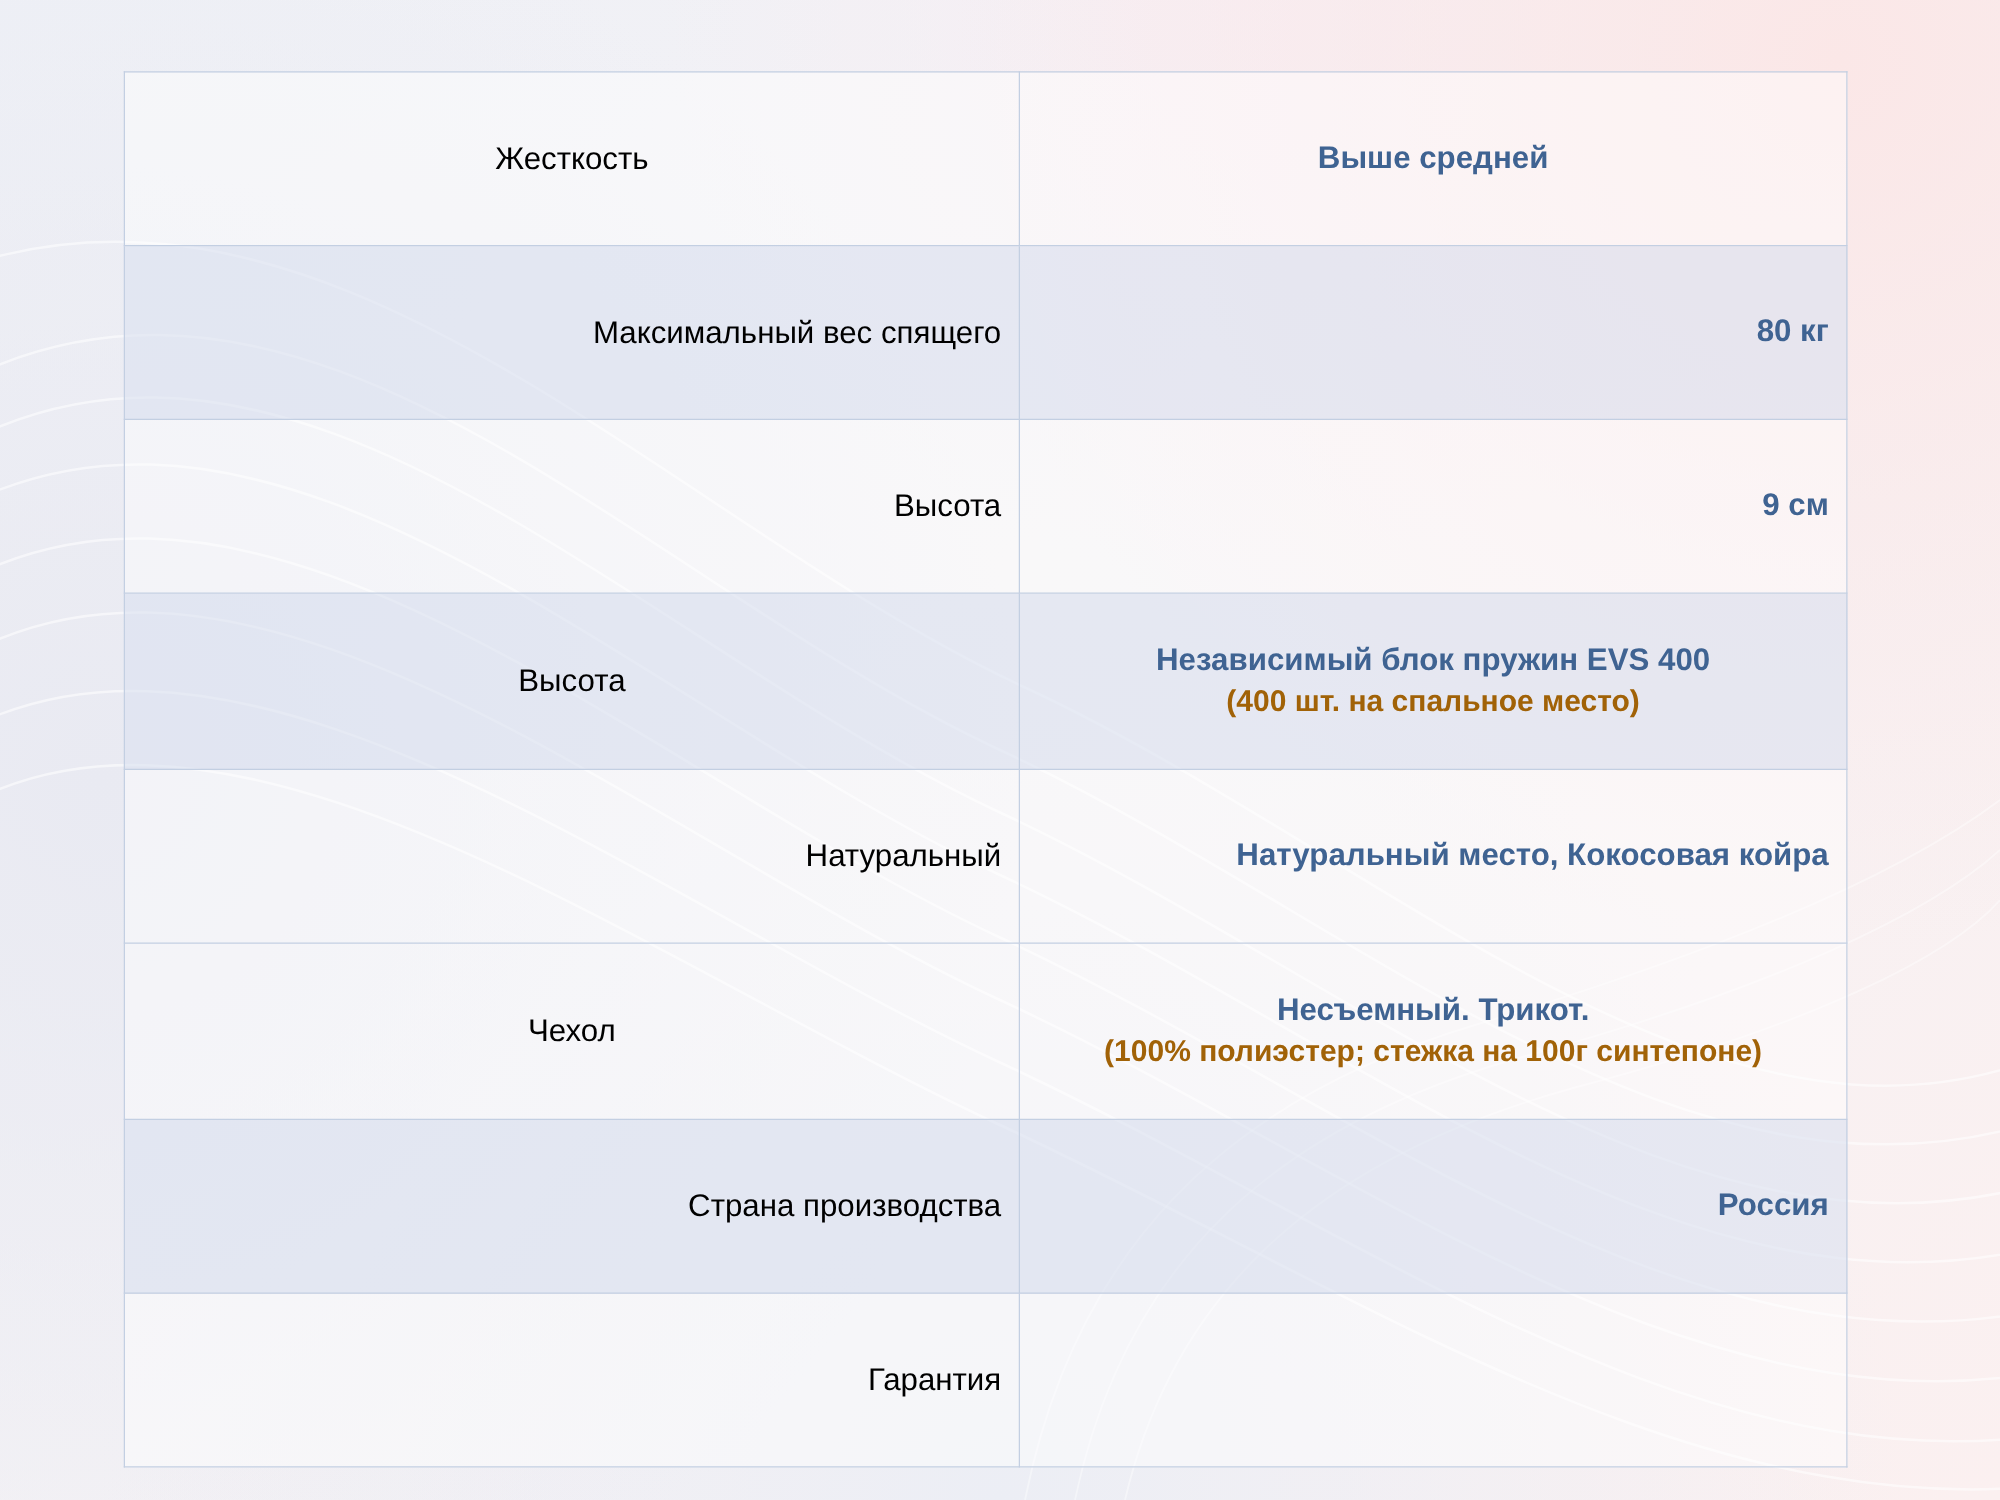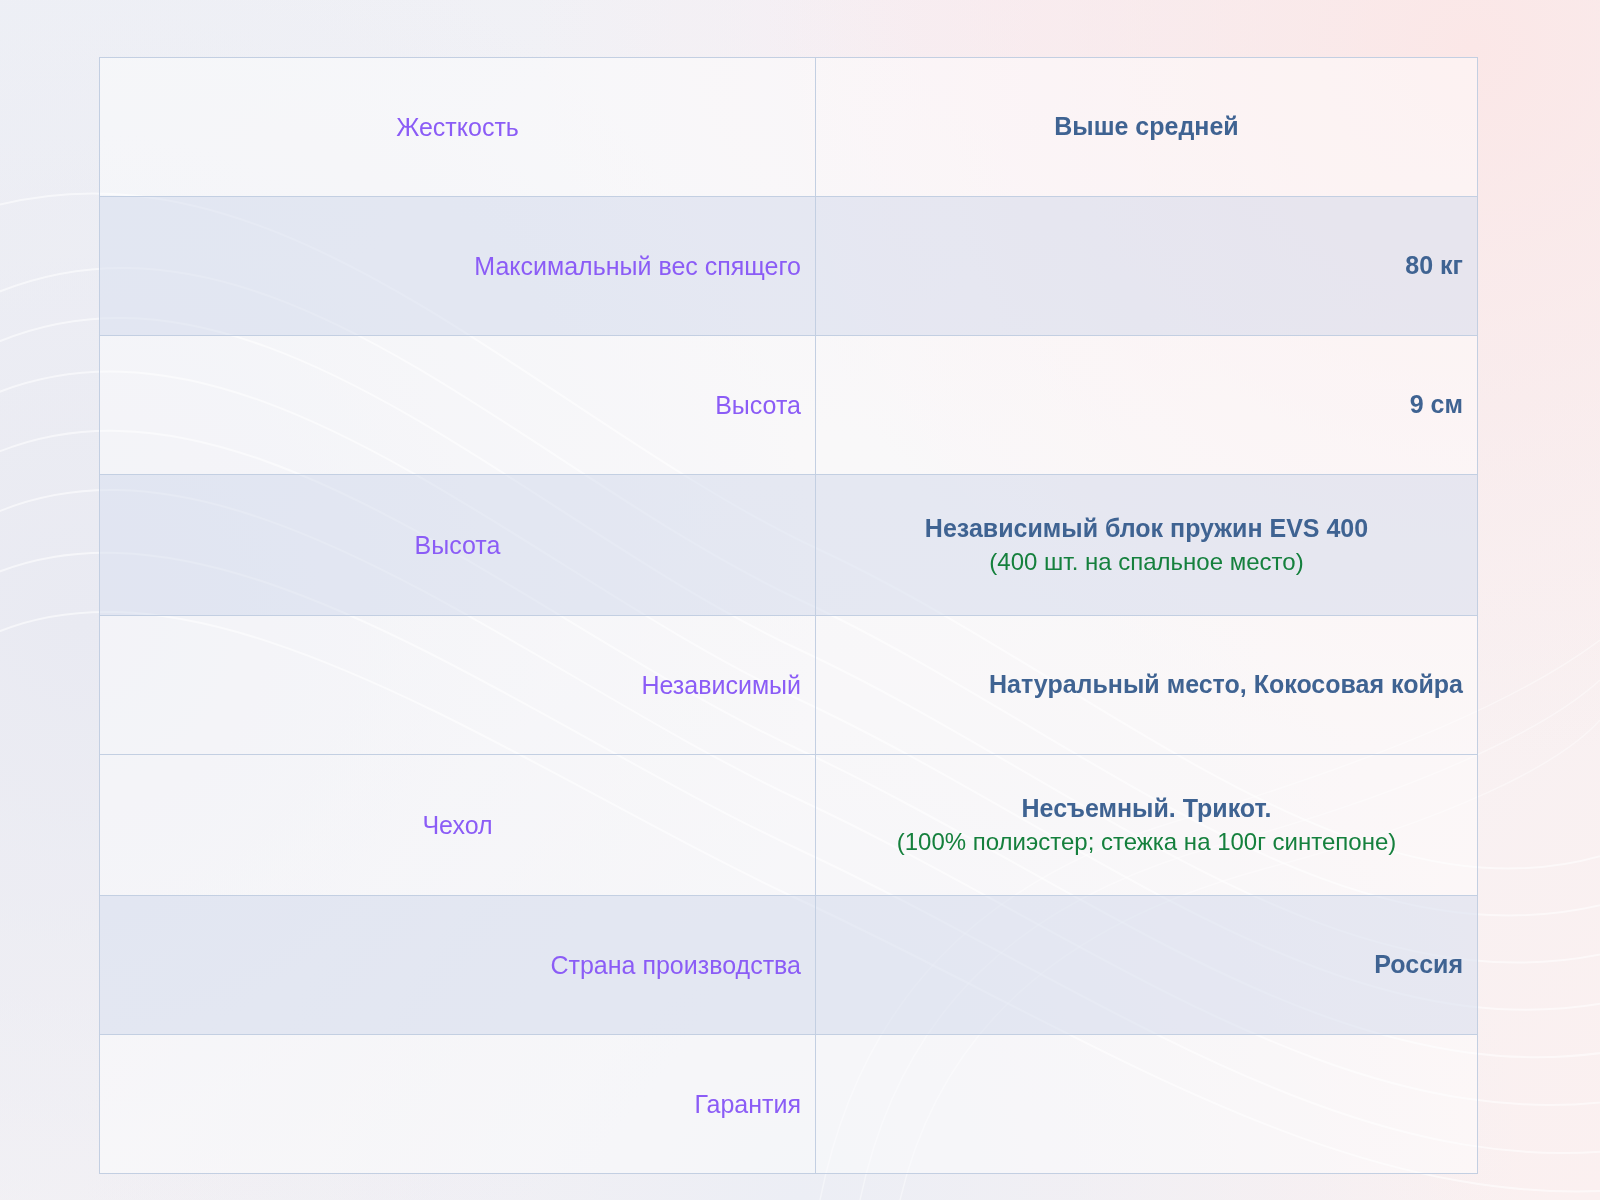--- a/index.html
+++ b/index.html
@@ -42,36 +42,36 @@
     table-layout: fixed;
   }
   table.spec-table td {
     border: 1px solid #c3cfe2;
     vertical-align: middle;
     text-align: center;
     padding: 10px 14px;
   }
   td.spec-label {
     width: 687px;
-    color: #8b5cf6;
+    color: #000000;
     font-size: 25px;
     font-weight: 400;
     line-height: 1.3;
   }
   td.spec-value {
     color: #3f6392;
     font-size: 25px;
     font-weight: 700;
     line-height: 1.25;
   }
   td.spec-value .sub {
     display: block;
-    font-weight: 400;
+    font-weight: 700;
     font-size: 24px;
-    color: #15803d;
+    color: #a16207;
     margin-top: 2px;
   }
   tr.row-odd td {
     background: rgba(255, 255, 255, 0.45);
   }
   tr.row-even td {
     background: rgba(219, 226, 240, 0.62);
   }
   tr.r-h1 td { height: 118px; }
   tr.r-h2 td { height: 118px; text-align: right; }
@@ -122,21 +122,21 @@
         </td>
       </tr>
       <tr class="row-even r-tall">
         <td class="spec-label">Высота</td>
         <td class="spec-value">
           <span>Независимый блок пружин EVS 400</span>
           <span class="sub">(400 шт. на спальное место)</span>
         </td>
       </tr>
       <tr class="row-odd r-h2">
-        <td class="spec-label">Независимый</td>
+        <td class="spec-label">Натуральный</td>
         <td class="spec-value">
           <span>Натуральный место, Кокосовая койра</span>
         </td>
       </tr>
       <tr class="row-odd r-tall">
         <td class="spec-label">Чехол</td>
         <td class="spec-value">
           <span>Несъемный. Трикот.</span>
           <span class="sub">(100% полиэстер; стежка на 100г синтепоне)</span>
         </td>

